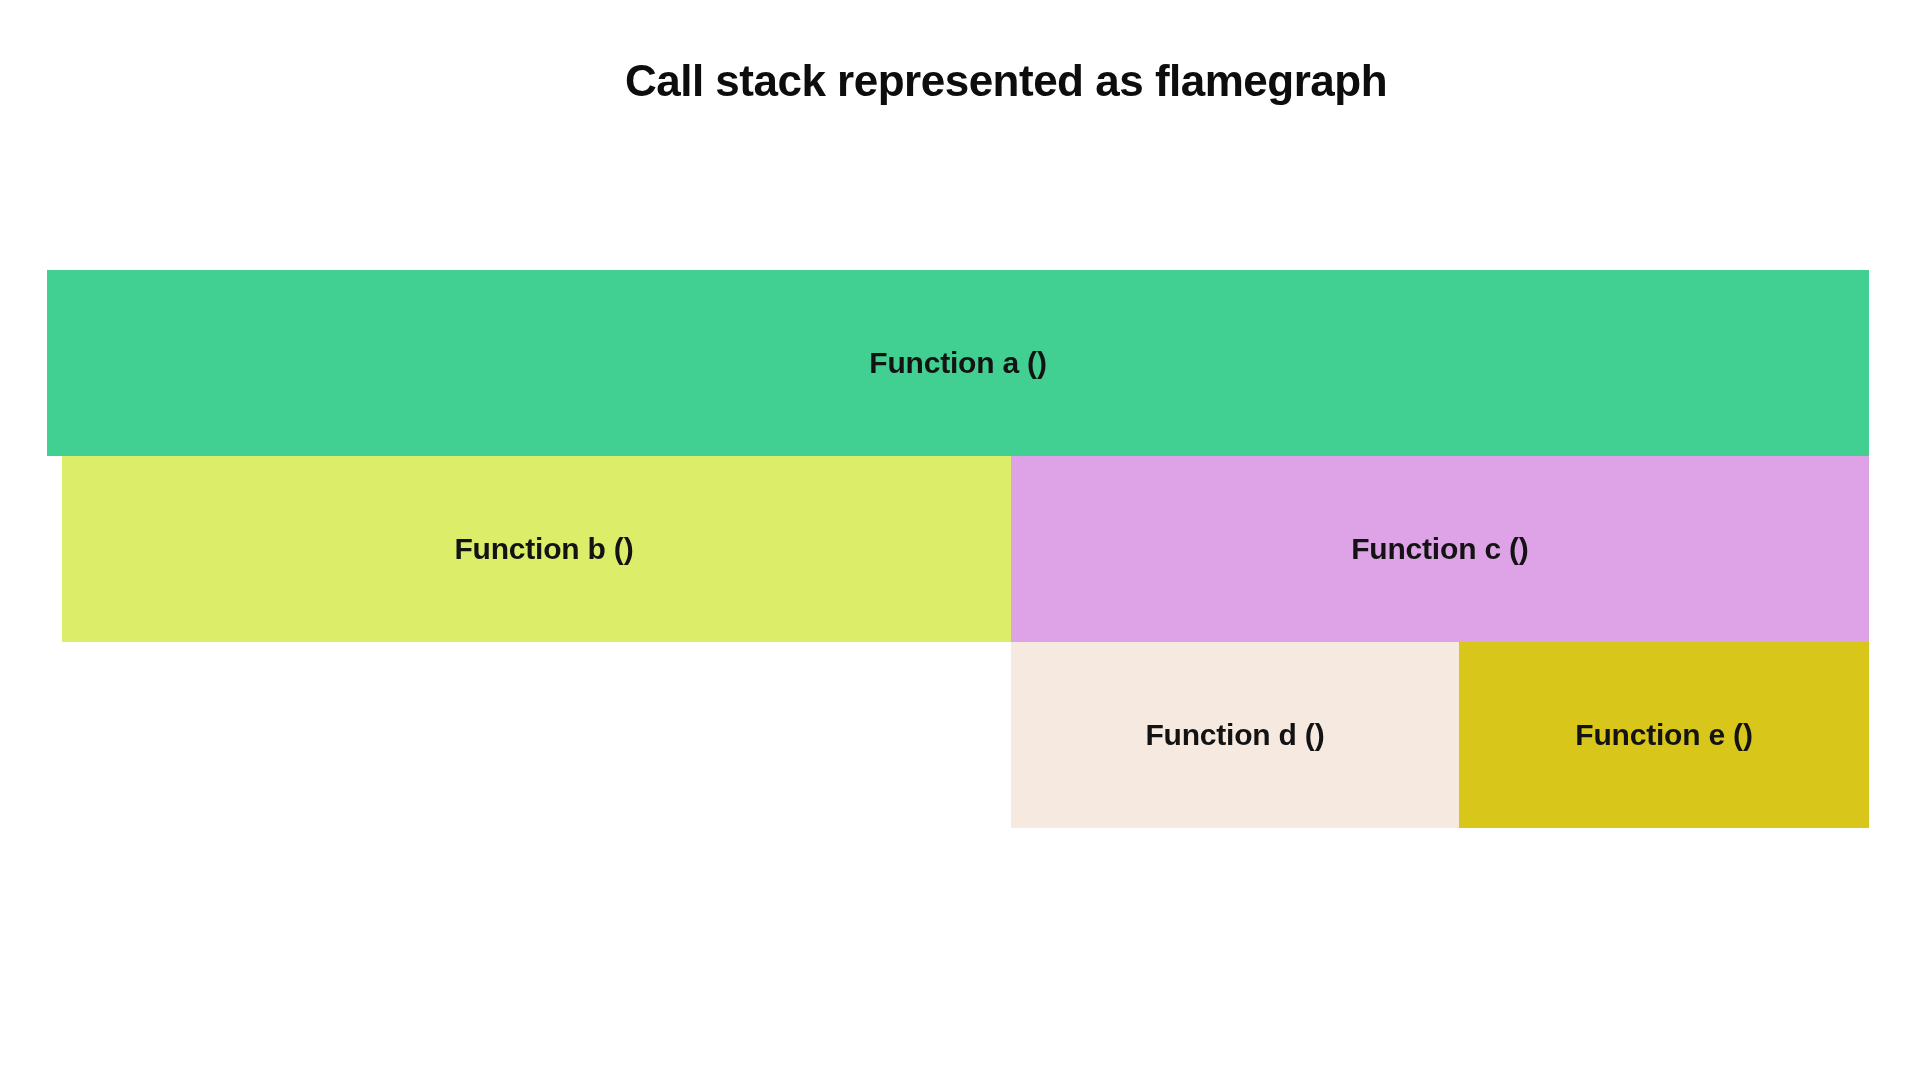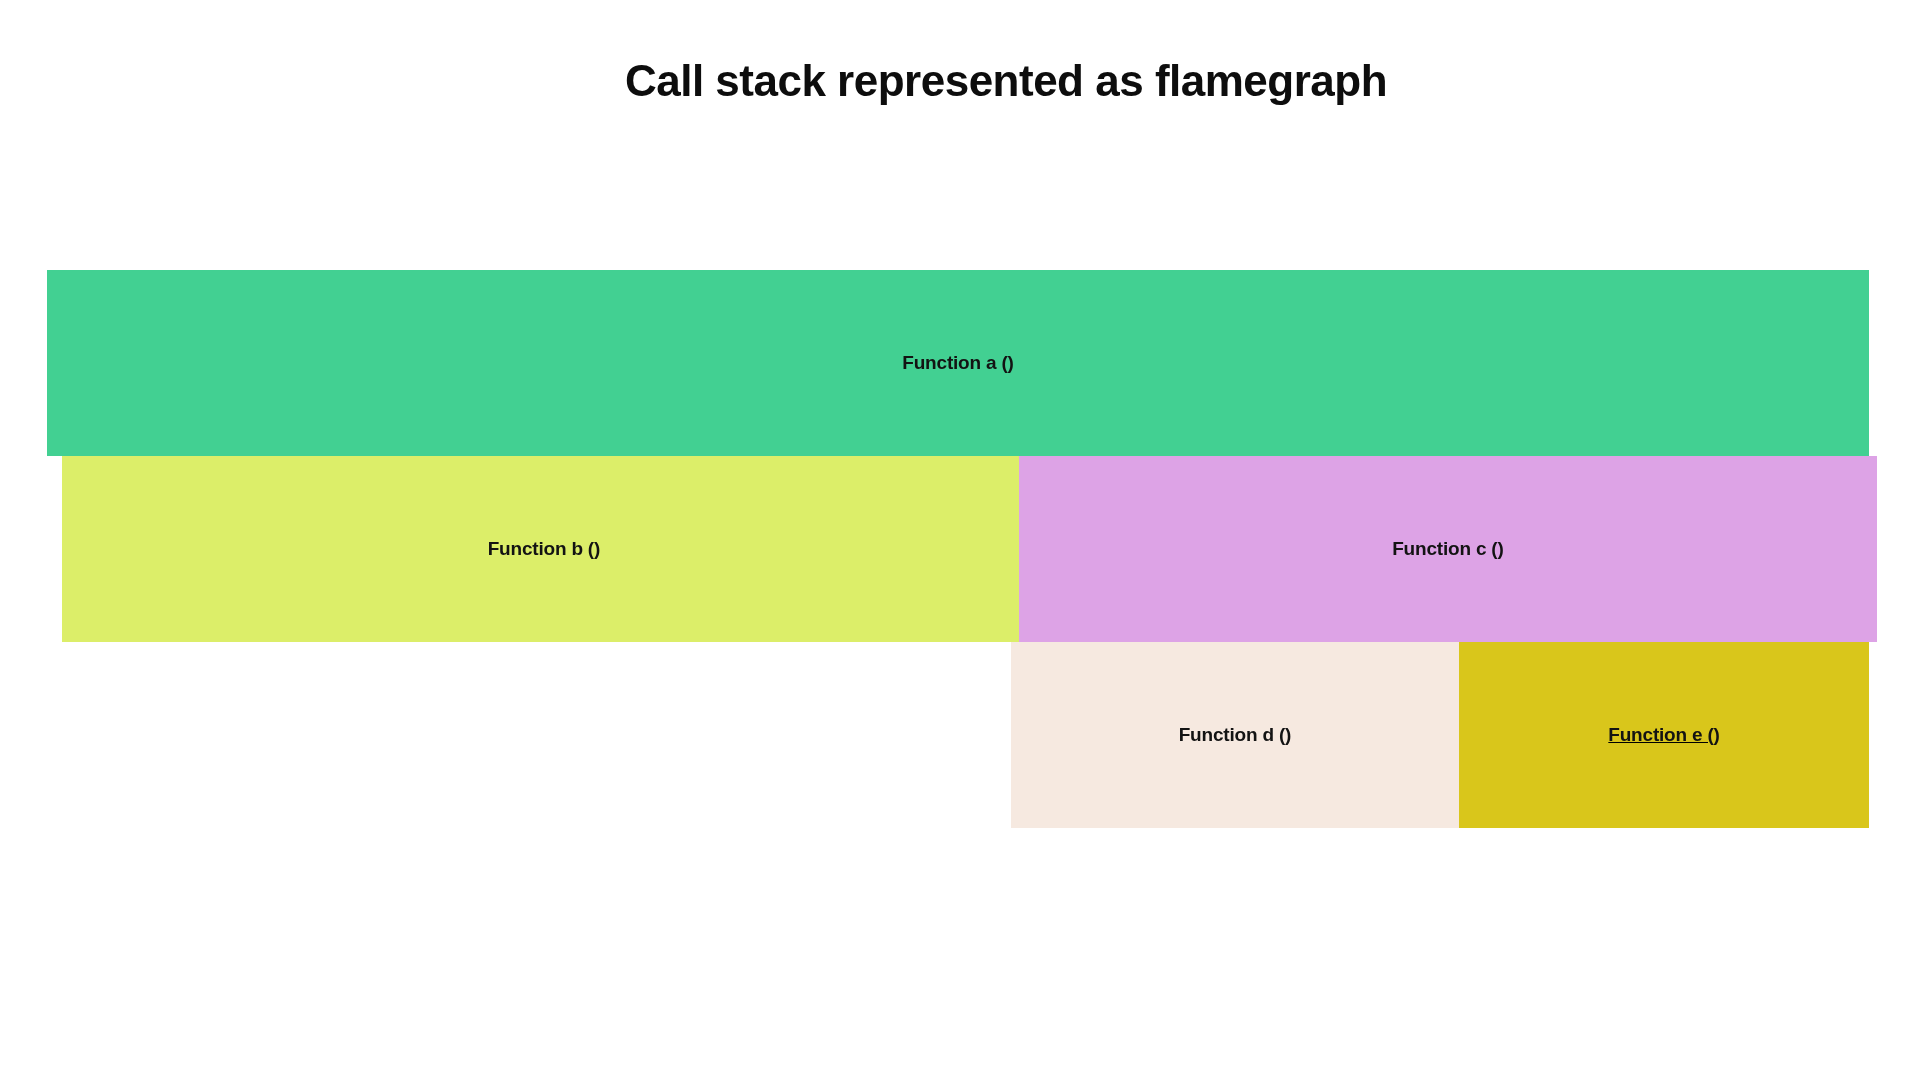--- a/index.html
+++ b/index.html
@@ -37,21 +37,21 @@
     height: 558px;
   }
   .frame {
     position: absolute;
     display: flex;
     align-items: center;
     justify-content: center;
     box-sizing: border-box;
   }
   .frame-label {
-    font-size: 19px;
+    font-size: 30px;
     font-weight: 700;
     color: #131313;
     letter-spacing: -0.2px;
     white-space: nowrap;
   }
 </style>
 </head>
 <body>
 
 <div class="page">
@@ -61,26 +61,26 @@
   <div class="flamegraph">
 
     <div class="frame" style="left: 0%; width: 100%; top: 0px; height: 186px; background: rgb(66, 208, 146);">
       <span class="frame-label">Function a ()</span>
     </div>
 
     <div class="frame" style="left: 0%; width: 52.9%; top: 186px; height: 186px; background: rgb(220, 238, 105); margin-left: 15px;">
       <span class="frame-label">Function b ()</span>
     </div>
 
-    <div class="frame" style="left: 52.9%; width: 47.1%; top: 186px; height: 186px; background: rgb(221, 163, 230); margin-left: 8px;">
+    <div class="frame" style="left: 52.9%; width: 47.1%; top: 186px; height: 186px; background: rgb(221, 163, 230);">
       <span class="frame-label">Function c ()</span>
     </div>
 
     <div class="frame" style="left: 52.9%; width: 24.6%; top: 372px; height: 186px; background: rgb(246, 233, 224); text-align: center;">
       <span class="frame-label">Function d ()</span>
     </div>
 
-    <div class="frame" style="left: 77.5%; width: 22.5%; top: 372px; height: 186px; background: rgb(217, 198, 27); text-decoration: underline;">
+    <div class="frame" style="left: 77.5%; width: 22.5%; top: 372px; height: 186px; background: rgb(217, 198, 27);">
       <span class="frame-label">Function e ()</span>
     </div>
 
   </div>
 </div>
 
 </body></html>

